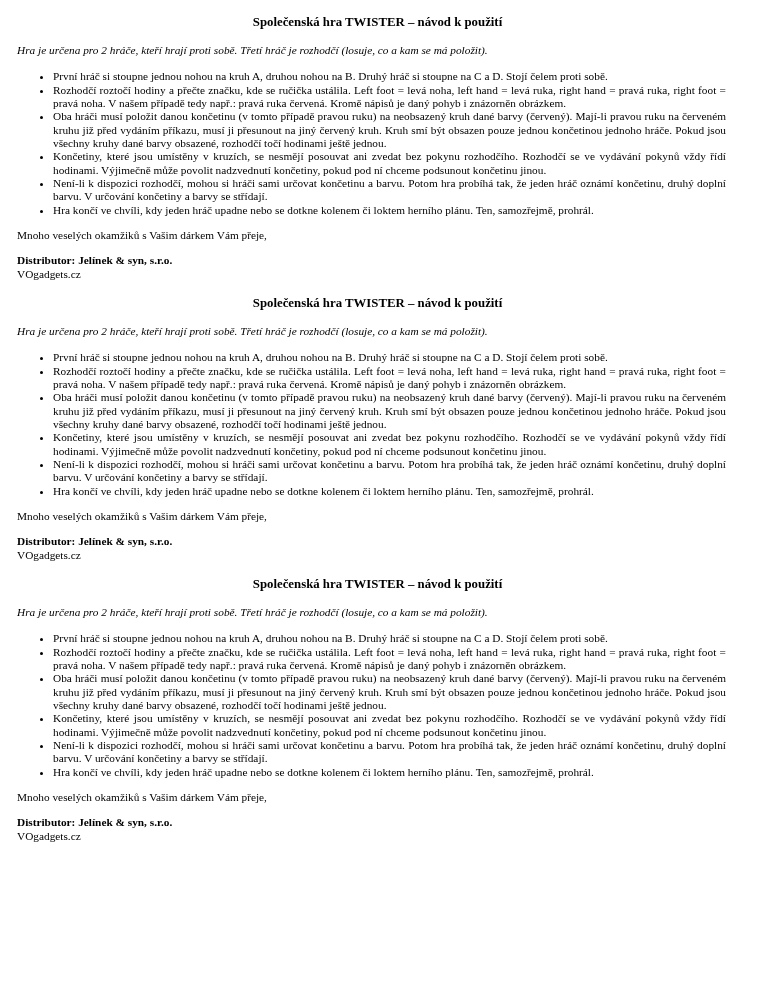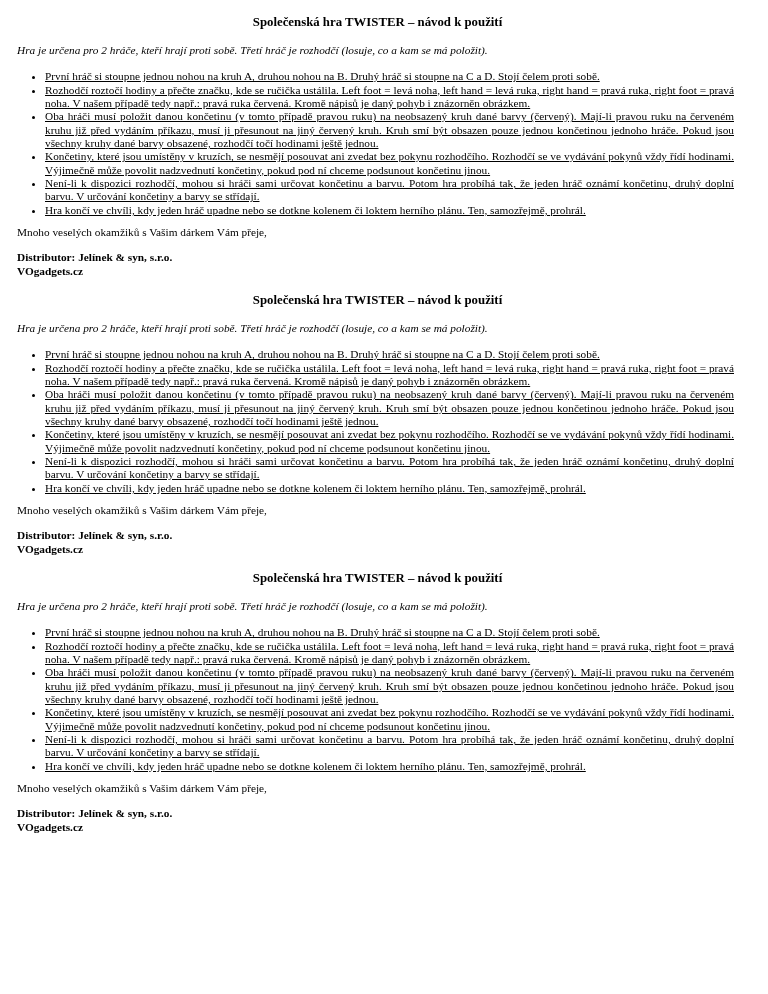--- a/index.html
+++ b/index.html
@@ -32,41 +32,40 @@
     font-weight: bold;
     text-align: center;
     margin: 0 0 14px 0;
   }
   .intro {
     margin: 0 0 13px 0;
     text-align: left;
     font-style: italic;
   }
   .rules-list {
-    margin: 4px;
+    margin: 12px;
     padding: 0 0 0 24px;
     list-style: disc outside;
-    text-decoration: underline;
   }
   .rules-list li {
     text-align: justify;
     margin: 0;
     padding: 0;
   }
   .closing {
     margin: 9px 0 0 0;
   }
   .distributor {
     margin: 12px 0 0 0;
     font-weight: bold;
     font-family: Liberation Serif, serif;
   }
   .website {
     margin: 0;
-    font-weight: bold;
+    font-weight: normal;
   }
 </style>
 </head>
 <body>
 
 <div class="page">
 
   <section class="block">
     <h1 class="block-title">Společenská hra TWISTER – návod k použití</h1>
     <p class="intro">Hra je určena pro 2 hráče, kteří hrají proti sobě. Třetí hráč je rozhodčí (losuje, co a kam se má položit).</p>

